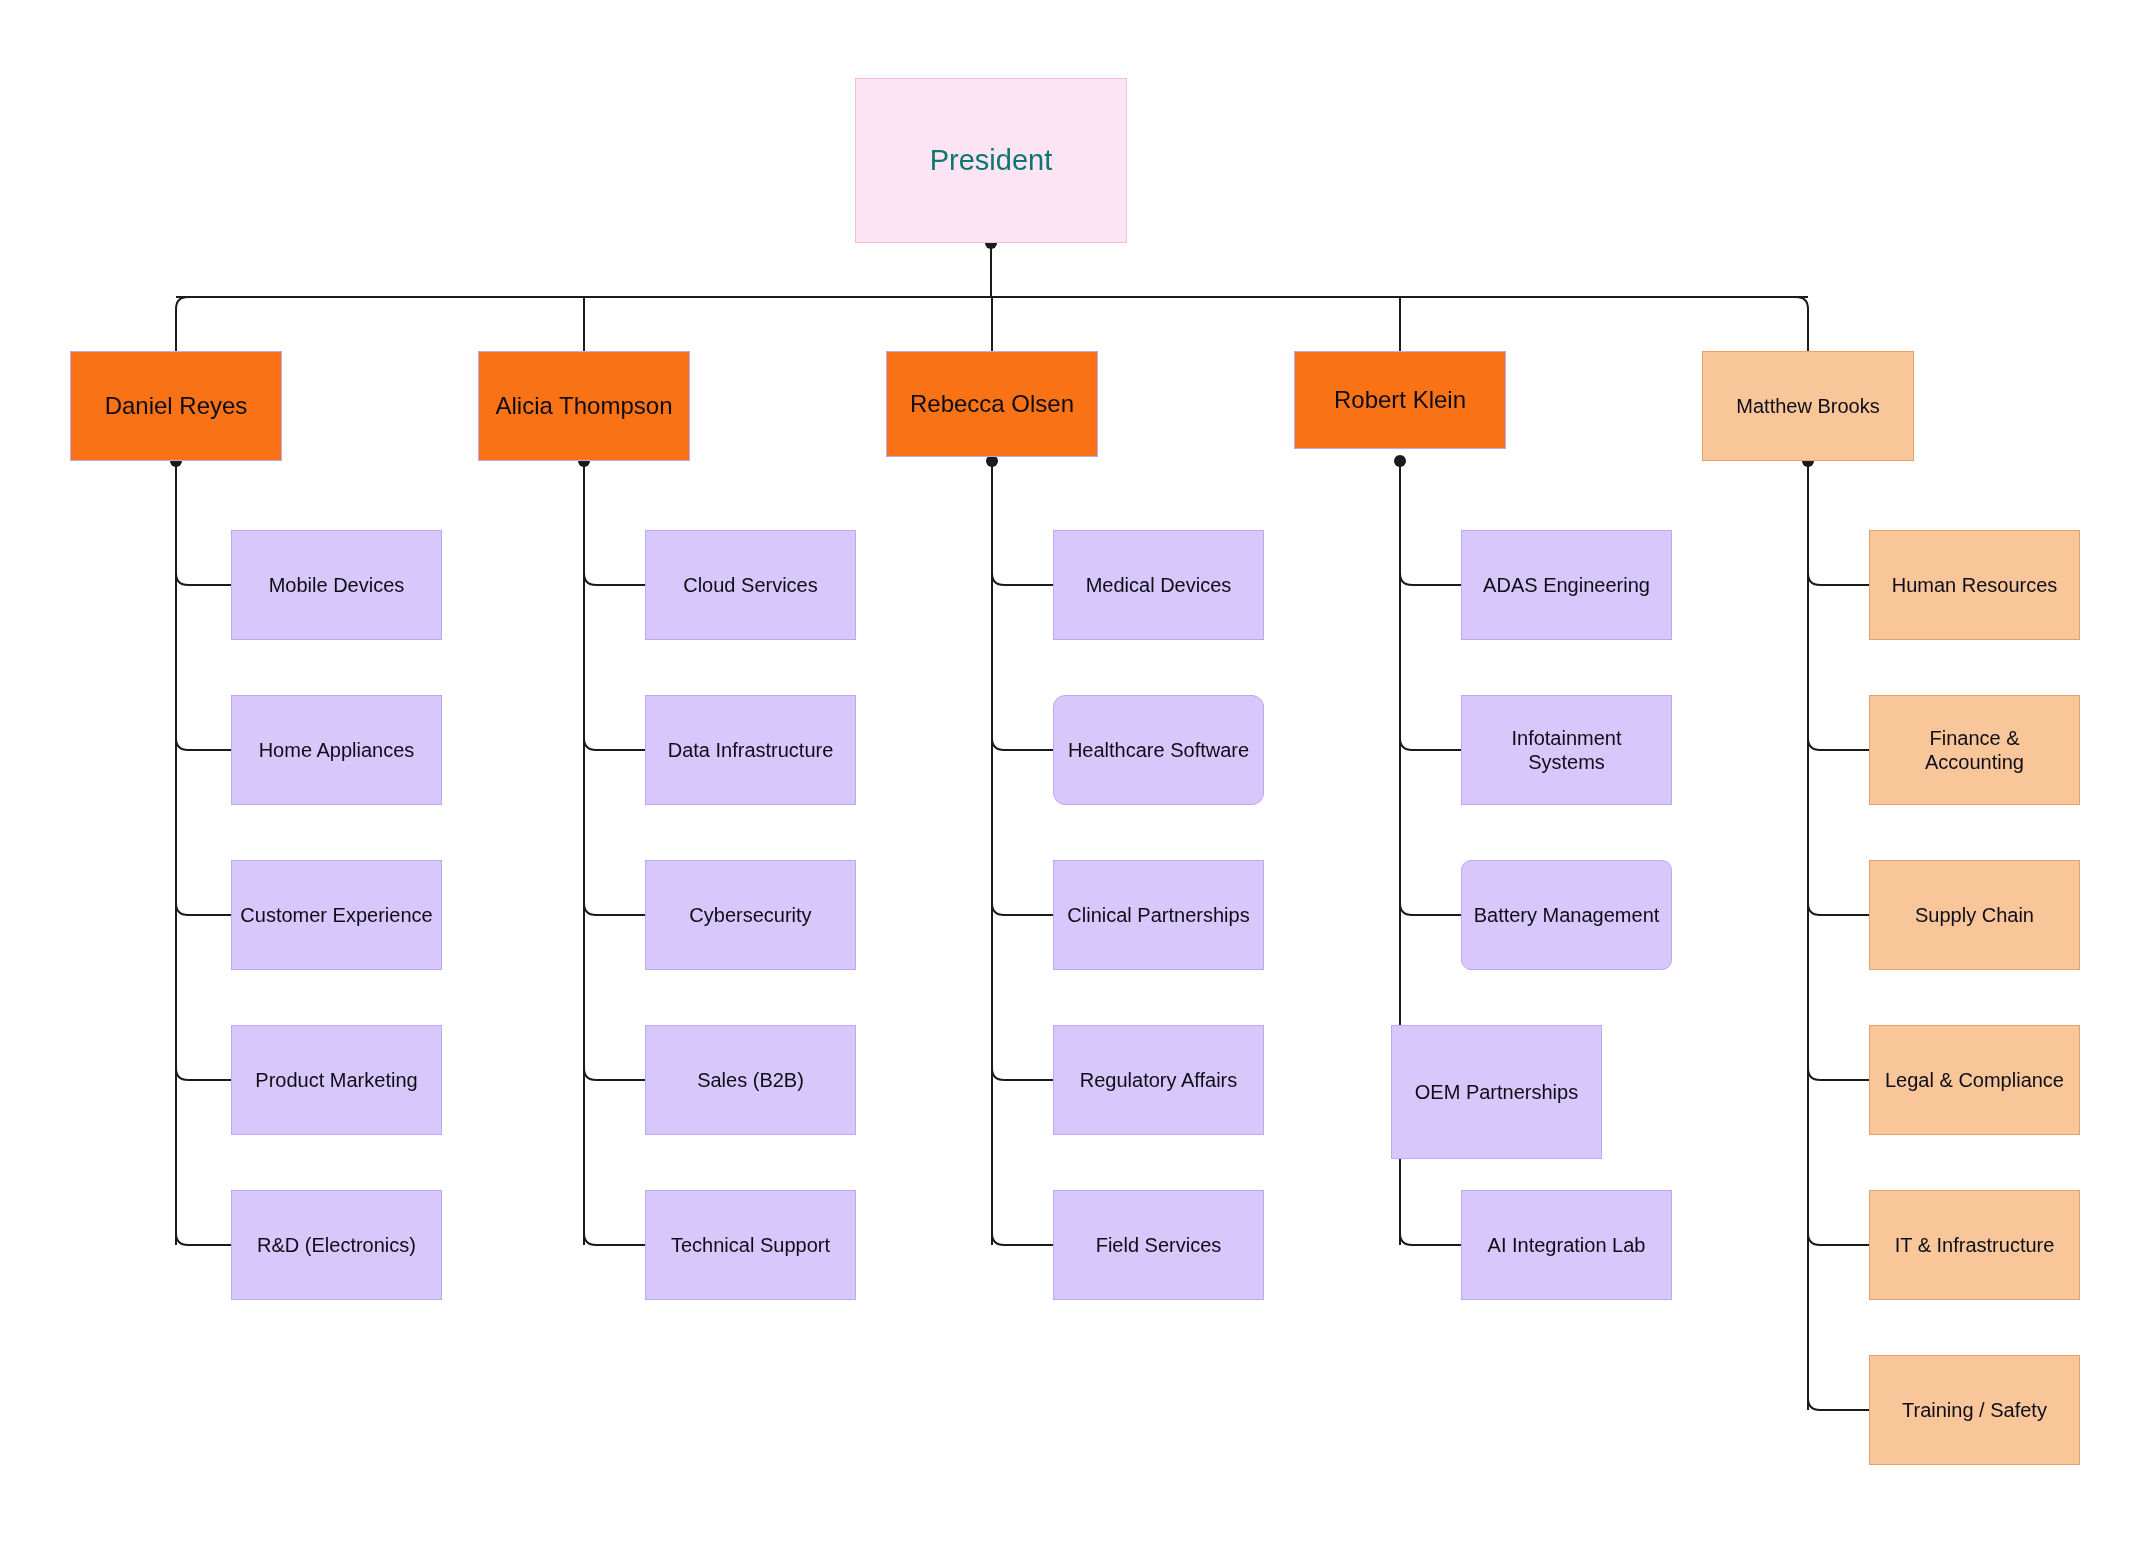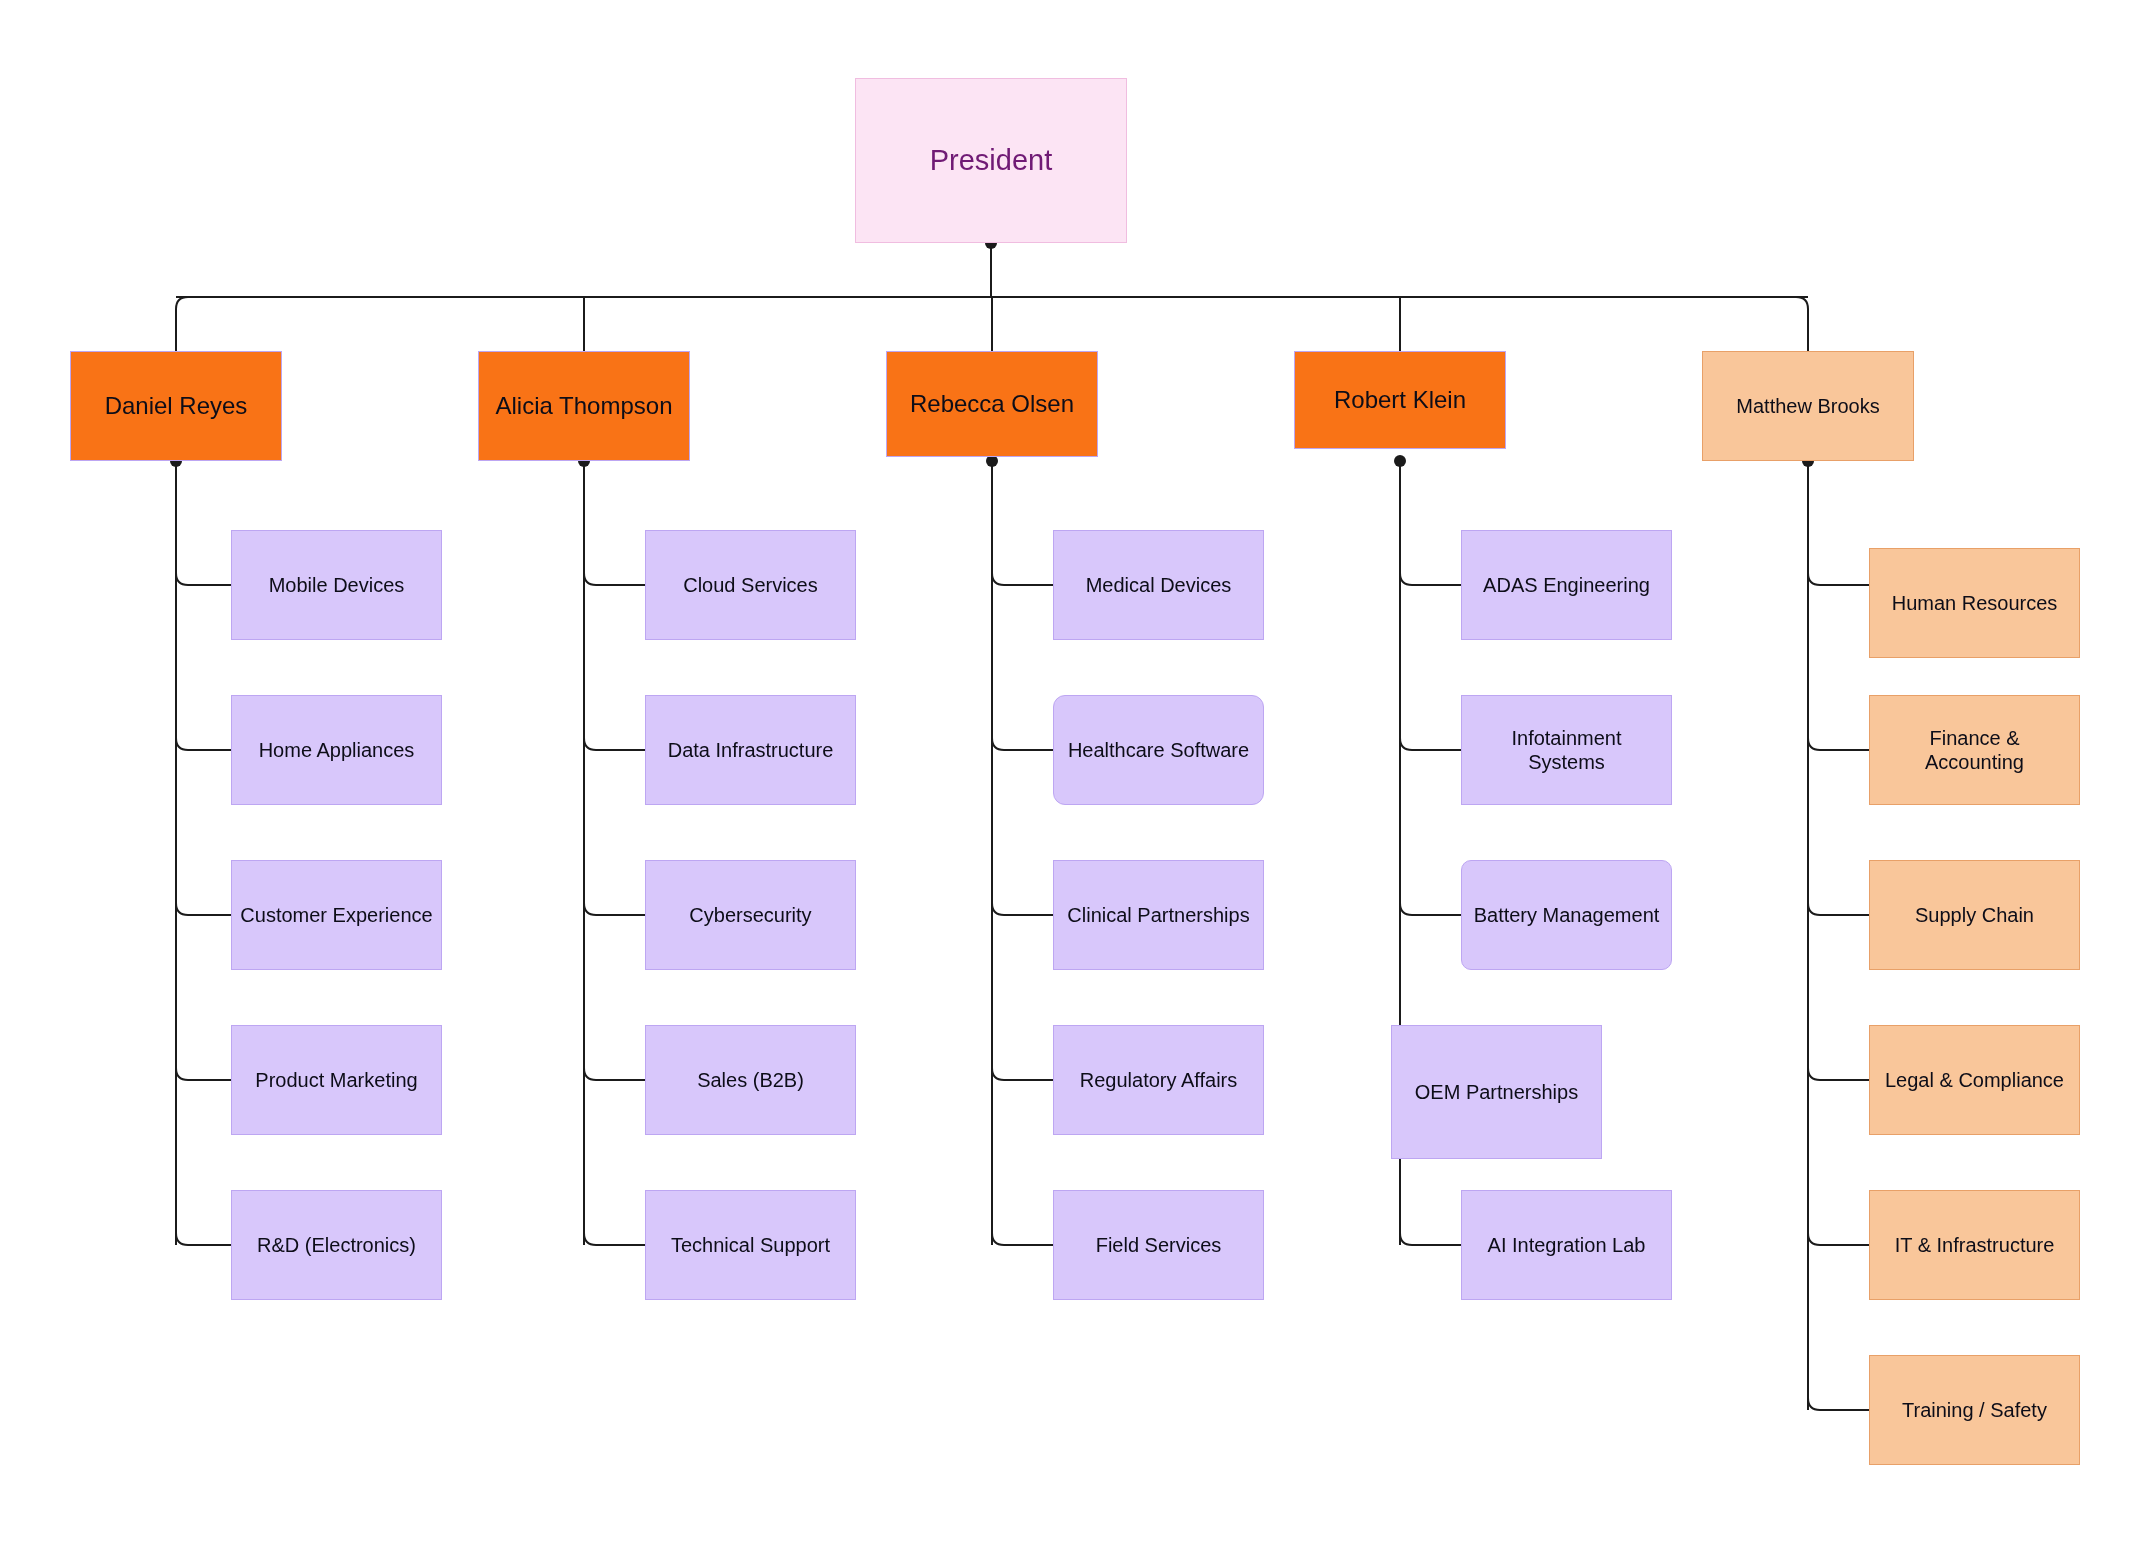--- a/index.html
+++ b/index.html
@@ -35,21 +35,21 @@
     text-align: center;
     line-height: 1.22;
     border-style: solid;
     border-width: 1px;
     white-space: pre-line;
   }
   .node.root {
     background: #fce4f4;
     border-color: #f0bde0;
     font-size: 29px;
-    color: #701a75;
+    color: #0f766e;
   }
   .node.manager {
     background: #f97316;
     border-color: #bda6f2;
     font-size: 24px;
   }
   .node.manager-alt {
     background: #f9c69a;
     border-color: #e8a068;
     font-size: 20px;
@@ -136,21 +136,21 @@
       <div class="node leaf" style="left: 1053px; top: 1025px; width: 211px; height: 110px;">Regulatory Affairs</div>
       <div class="node leaf" style="left: 1053px; top: 1190px; width: 211px; height: 110px;">Field Services</div>
       <div class="node manager" style="left: 1294px; top: 351px; width: 212px; height: 98px;">Robert Klein</div>
       <div class="node leaf" style="left: 1461px; top: 530px; width: 211px; height: 110px;">ADAS Engineering</div>
       <div class="node leaf" style="left: 1461px; top: 695px; width: 211px; height: 110px;">Infotainment
 Systems</div>
       <div class="node leaf" style="left: 1461px; top: 860px; width: 211px; height: 110px; border-radius: 10px;">Battery Management</div>
       <div class="node leaf" style="left: 1391px; top: 1025px; width: 211px; height: 134px; text-align: right;">OEM Partnerships</div>
       <div class="node leaf" style="left: 1461px; top: 1190px; width: 211px; height: 110px;">AI Integration Lab</div>
       <div class="node manager-alt" style="left: 1702px; top: 351px; width: 212px; height: 110px;">Matthew Brooks</div>
-      <div class="node leaf-alt" style="left: 1869px; top: 548px; width: 211px; height: 110px;">Human Resources</div>
+      <div class="node leaf-alt" style="left: 1869px; top: 530px; width: 211px; height: 110px;">Human Resources</div>
       <div class="node leaf-alt" style="left: 1869px; top: 695px; width: 211px; height: 110px;">Finance &amp;
 Accounting</div>
       <div class="node leaf-alt" style="left: 1869px; top: 860px; width: 211px; height: 110px;">Supply Chain</div>
       <div class="node leaf-alt" style="left: 1869px; top: 1025px; width: 211px; height: 110px;">Legal &amp; Compliance</div>
       <div class="node leaf-alt" style="left: 1869px; top: 1190px; width: 211px; height: 110px;">IT &amp; Infrastructure</div>
       <div class="node leaf-alt" style="left: 1869px; top: 1355px; width: 211px; height: 110px;">Training / Safety</div>
     </div>
 </div>
 
 </body></html>

